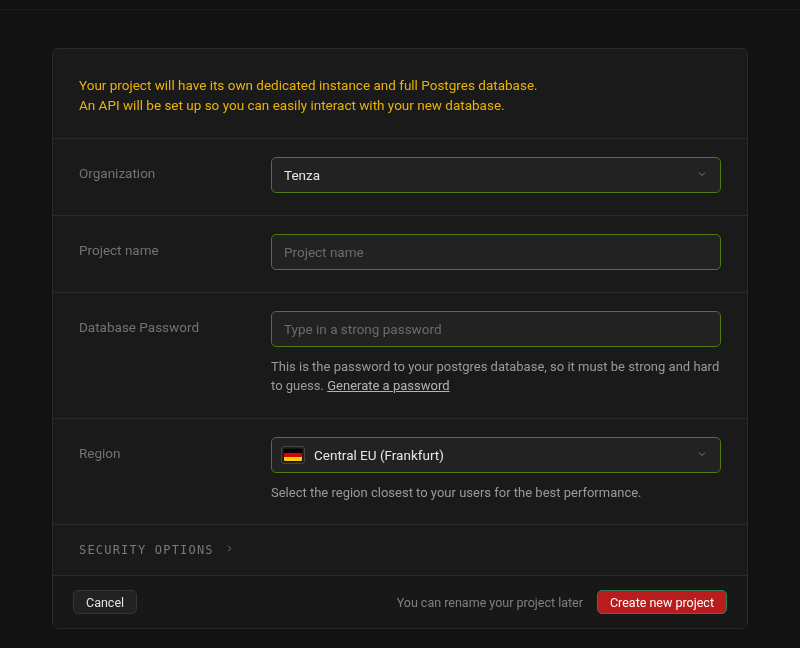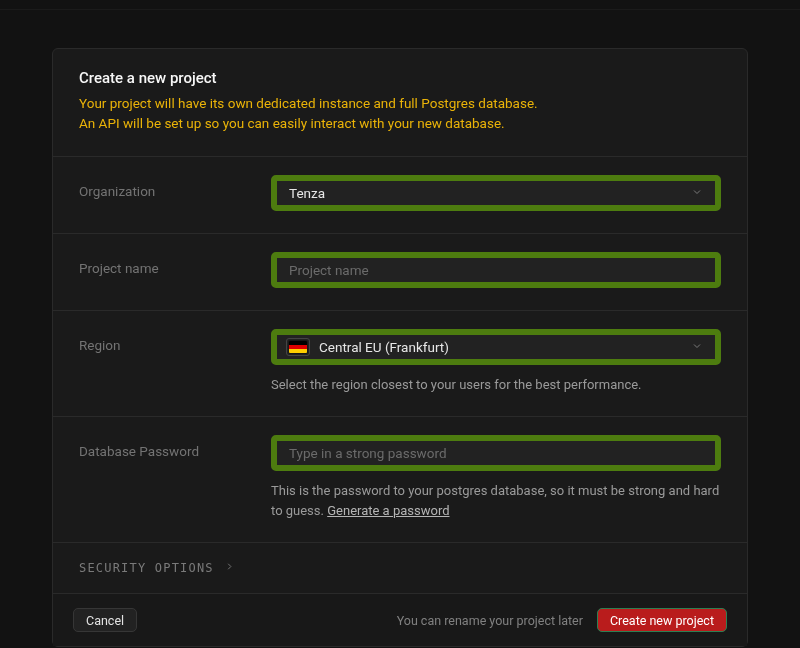--- a/index.html
+++ b/index.html
@@ -51,21 +51,21 @@
       color: #737373;
       font-size: 13.5px;
       padding-top: 8px;
     }
     .row-control {
       flex: 1;
     }
     .select, .text-input {
       width: 100%;
       height: 36px;
-      border: 6px solid #4d7c0f;
+      border: 1px solid #4d7c0f;
       background: #222222;
       border-radius: 5px;
       color: #e6e6e6;
       font-size: 13.5px;
       display: flex;
       align-items: center;
       padding: 0 12px;
       position: relative;
     }
     .text-input::placeholder, .placeholder-style {
@@ -162,21 +162,20 @@
   </style>
 </head>
 <body>
 
 <div class="top-bar"></div>
 
 <div class="page">
   <div class="card">
 
     <div class="card-header">
-      <div class="card-title">Create a new project</div>
       <div class="card-desc">
         <span>Your project will have its own dedicated instance and full Postgres database.</span><br>
         <span>An API will be set up so you can easily interact with your new database.</span>
       </div>
     </div>
 
     <div class="card-row">
       <div class="row-label">Organization</div>
       <div class="row-control">
         <div class="select">
@@ -187,20 +186,30 @@
               </svg>
           </span>
         </div>
       </div>
     </div>
 
     <div class="card-row">
       <div class="row-label">Project name</div>
       <div class="row-control">
         <input type="text" class="text-input" placeholder="Project name" style="">
+      </div>
+    </div>
+
+    <div class="card-row">
+      <div class="row-label">Database Password</div>
+      <div class="row-control">
+        <input type="password" class="text-input" placeholder="Type in a strong password" style="">
+        <div class="helper">
+          <span>This is the password to your postgres database, so it must be strong and hard to guess. </span><span class="helper-link">Generate a password</span>
+        </div>
       </div>
     </div>
 
     <div class="card-row">
       <div class="row-label">Region</div>
       <div class="row-control">
         <div class="select">
           <span class="flag">
             <span class="flag-ring"></span>
             <span class="flag-inner"></span>
@@ -209,30 +218,20 @@
           <span class="chevron">
             <svg width="12" height="12" viewBox="0 0 24 24" fill="none" stroke="currentColor" stroke-width="2">
                 <polyline points="6 9 12 15 18 9"></polyline>
               </svg>
           </span>
         </div>
         <div class="helper">Select the region closest to your users for the best performance.</div>
       </div>
     </div>
 
-    <div class="card-row">
-      <div class="row-label">Database Password</div>
-      <div class="row-control">
-        <input type="password" class="text-input" placeholder="Type in a strong password" style="">
-        <div class="helper">
-          <span>This is the password to your postgres database, so it must be strong and hard to guess. </span><span class="helper-link">Generate a password</span>
-        </div>
-      </div>
-    </div>
-
     <div class="security-row">
       <span>SECURITY OPTIONS</span>
       <span>
         <svg width="11" height="11" viewBox="0 0 24 24" fill="none" stroke="currentColor" stroke-width="2">
             <polyline points="9 18 15 12 9 6"></polyline>
           </svg>
       </span>
     </div>
 
     <div class="card-footer">

